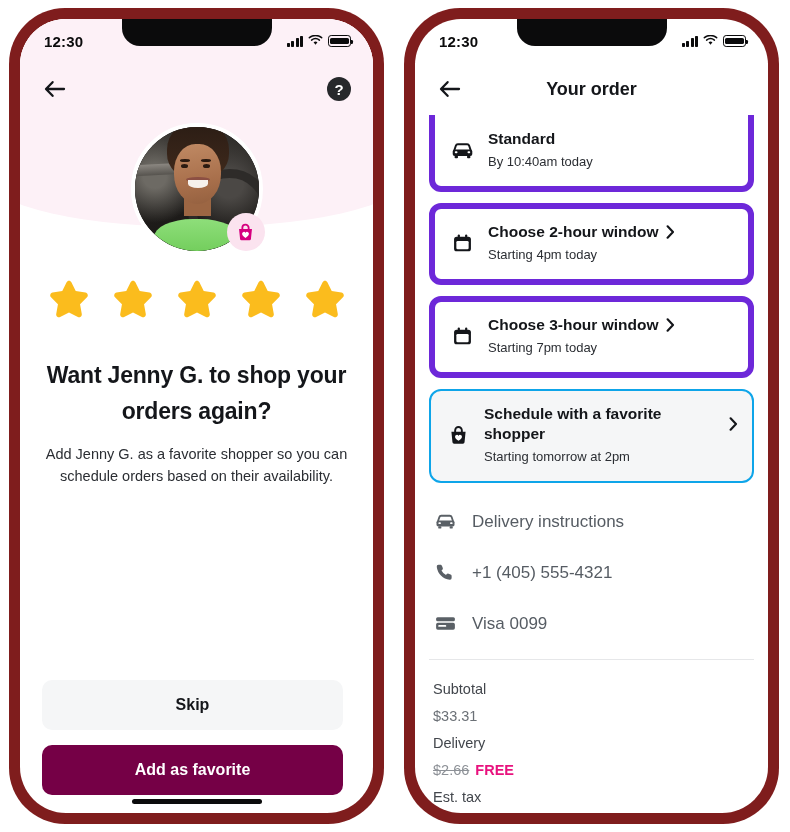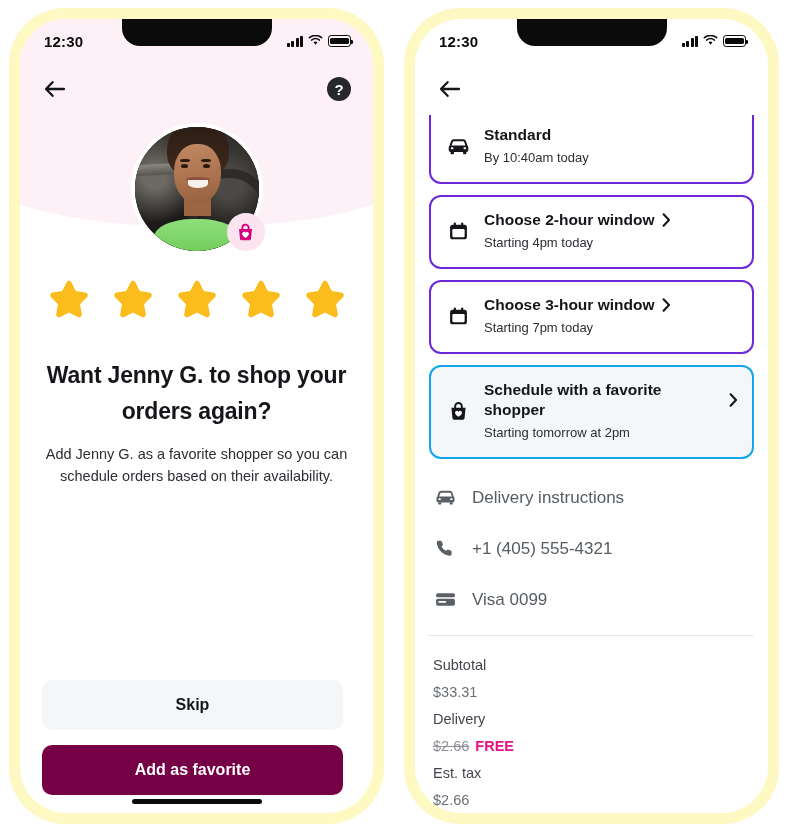--- a/index.html
+++ b/index.html
@@ -9,21 +9,21 @@
     font-family:"Liberation Sans", sans-serif;
     overflow:hidden;
   }
   .stage{position:relative;width:790px;height:832px;}
 
   
   .phone{
     position:absolute;
     top:8px;
     width:375px;height:816px;
-    background:#fef9c3;
+    background:#7f1d1d;
     border-radius:56px;
     padding:0;
     box-sizing:border-box;
   }
   .phone.left{left:9px;}
   .phone.right{left:404px;}
   .screen{
     position:absolute;
     left:11px;top:11px;
     width:353px;height:794px;
@@ -181,21 +181,21 @@
   }
   .order-body{
     position:relative;
     height:calc(794px - 44px - 52px);
     overflow:hidden;
   }
   .scroll-area{padding:0 14px;box-sizing:border-box;}
   .opt-card{
     position:relative;
     background:#ffffff;
-    border:2px solid #6d28d9;
+    border:6px solid #6d28d9;
     border-radius:12px;
     padding:13px 14px 14px 14px;
     margin-bottom:11px;
     display:flex;align-items:center;gap:13px;
     box-sizing:border-box;
     cursor:pointer;
   }
   .opt-card.clipped{
     margin-top:-22px;
     padding-top:30px;
@@ -361,20 +361,21 @@
             </span>
         </div>
       </div>
 
       <div class="order-nav">
         <div class="back-arrow">
           <svg width="24" height="20" viewBox="0 0 24 20">
               <path d="M9.6 3.2 3 10l6.6 6.8M3.4 10H21" stroke="#14161a" stroke-width="2.3" fill="none" stroke-linecap="round" stroke-linejoin="round"></path>
             </svg>
         </div>
+        <div class="order-title">Your order</div>
       </div>
 
       <div class="order-body">
         <div class="scroll-area">
 
           <div class="opt-card clipped">
             <div class="opt-ico">
               <svg width="25" height="25" viewBox="0 0 24 24">
                   <path d="M4.3 11.3 5.6 7.4A2 2 0 0 1 7.5 6h9a2 2 0 0 1 1.9 1.4l1.3 3.9" stroke="#14161a" stroke-width="1.9" fill="none" stroke-linecap="round" stroke-linejoin="round"></path>
                   <rect x="2.6" y="11" width="18.8" height="6.3" rx="1.9" fill="#14161a"></rect>

